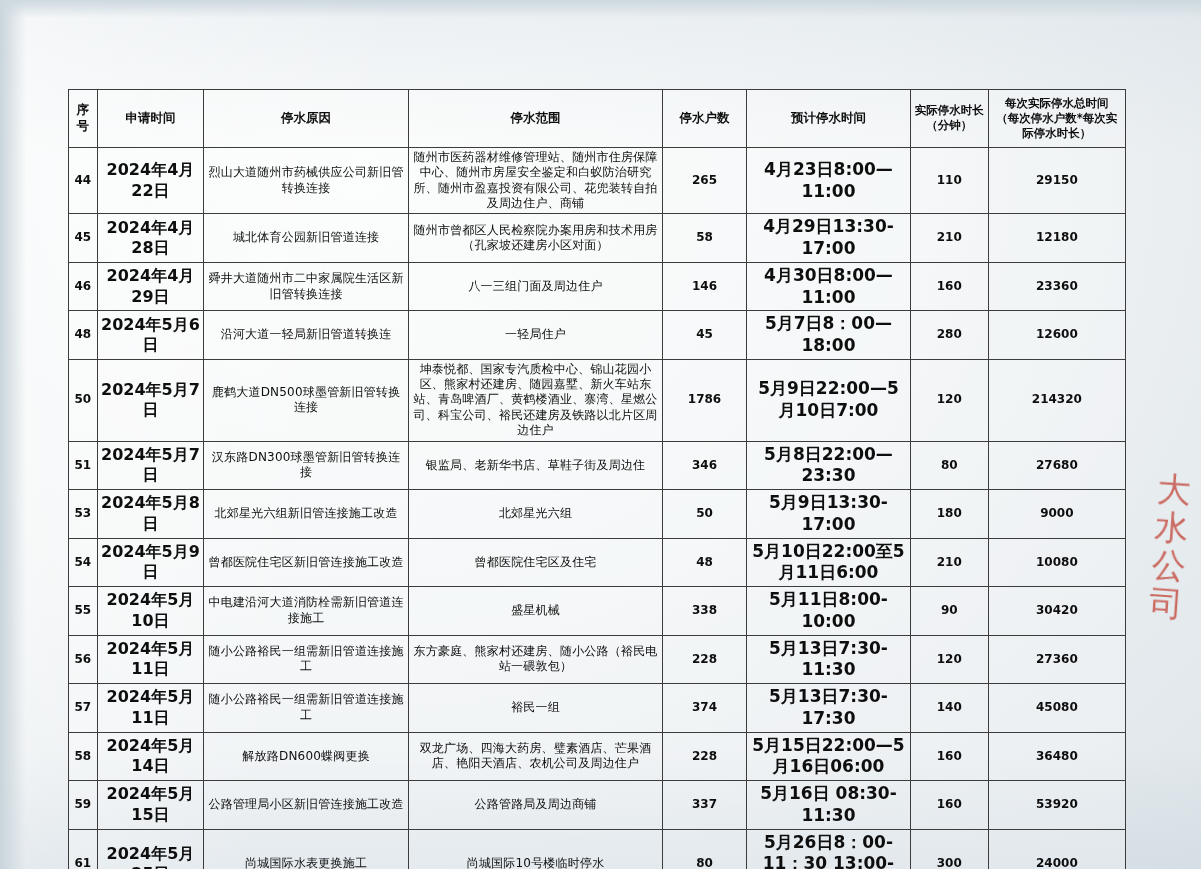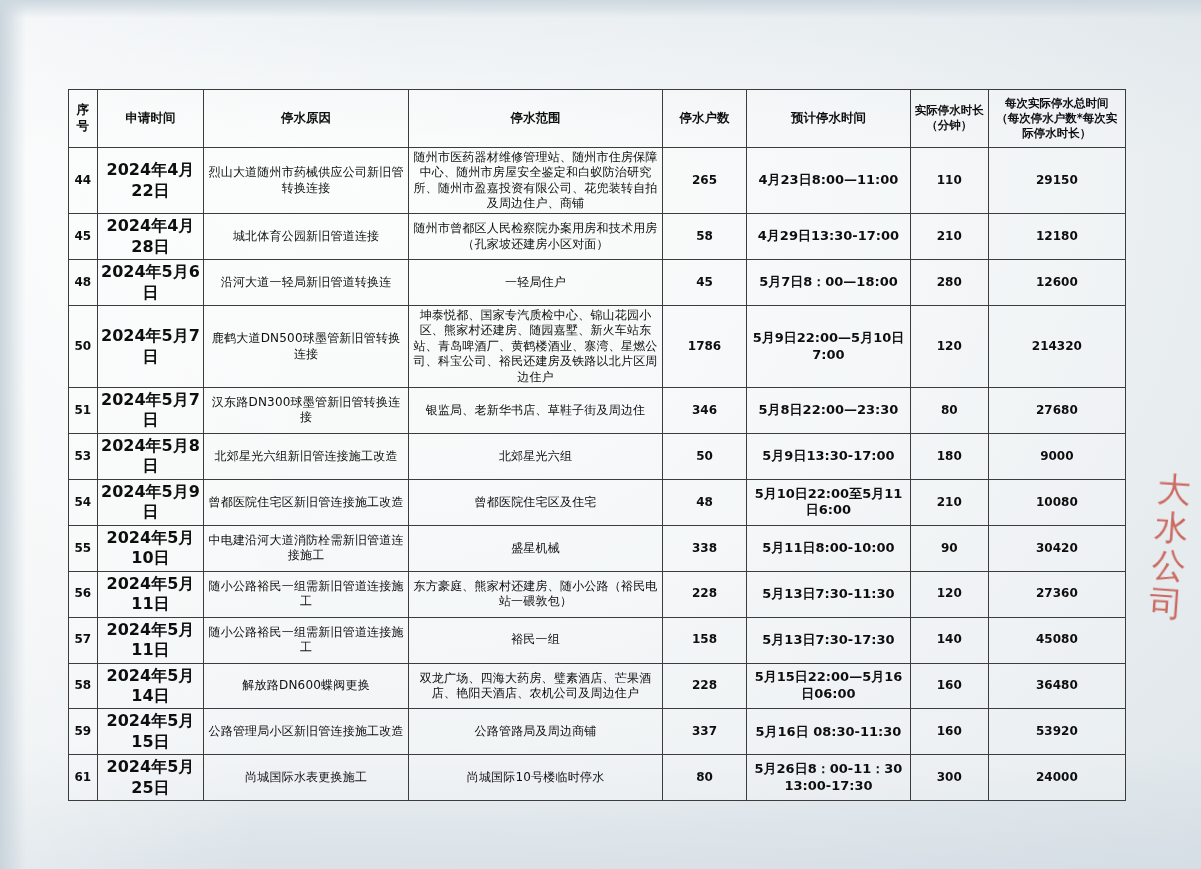--- a/index.html
+++ b/index.html
@@ -103,21 +103,21 @@
 
   td.reason, td.scope {
     font-weight: normal;
     letter-spacing: 0.2px;
     margin-left: 37px;
   }
   td.no, td.date, td.house, td.plan, td.dur, td.total {
     font-weight: bold;
   }
   td.date { font-size: 16px; }
-  td.plan { font-size: 13px; }
+  td.plan { font-size: 17px; }
   .hdr-sub { font-size: 11.5px; font-weight: bold; display:block; }
 </style>
 </head>
 <body>
 
 <div id="paper"></div>
 <div class="edge-left"></div>
 <div class="edge-top"></div>
 
 <div id="seal">
@@ -172,20 +172,30 @@
           <td class="no">45</td>
           <td class="date">2024年4月28日</td>
           <td class="reason">城北体育公园新旧管道连接</td>
           <td class="scope">随州市曾都区人民检察院办案用房和技术用房（孔家坡还建房小区对面）</td>
           <td class="house">58</td>
           <td class="plan">4月29日13:30-17:00</td>
           <td class="dur">210</td>
           <td class="total">12180</td>
         </tr>
         <tr>
+          <td class="no">46</td>
+          <td class="date">2024年4月29日</td>
+          <td class="reason">舜井大道随州市二中家属院生活区新旧管转换连接</td>
+          <td class="scope">八一三组门面及周边住户</td>
+          <td class="house">146</td>
+          <td class="plan">4月30日8:00—11:00</td>
+          <td class="dur">160</td>
+          <td class="total">23360</td>
+        </tr>
+        <tr>
           <td class="no">48</td>
           <td class="date">2024年5月6日</td>
           <td class="reason">沿河大道一轻局新旧管道转换连</td>
           <td class="scope">一轻局住户</td>
           <td class="house">45</td>
           <td class="plan">5月7日8：00—18:00</td>
           <td class="dur">280</td>
           <td class="total">12600</td>
         </tr>
         <tr>
@@ -246,21 +256,21 @@
           <td class="house">228</td>
           <td class="plan">5月13日7:30-11:30</td>
           <td class="dur">120</td>
           <td class="total">27360</td>
         </tr>
         <tr>
           <td class="no">57</td>
           <td class="date">2024年5月11日</td>
           <td class="reason">随小公路裕民一组需新旧管道连接施工</td>
           <td class="scope">裕民一组</td>
-          <td class="house">158</td>
+          <td class="house">374</td>
           <td class="plan">5月13日7:30-17:30</td>
           <td class="dur">140</td>
           <td class="total">45080</td>
         </tr>
         <tr>
           <td class="no">58</td>
           <td class="date">2024年5月14日</td>
           <td class="reason">解放路DN600蝶阀更换</td>
           <td class="scope">双龙广场、四海大药房、璧素酒店、芒果酒店、艳阳天酒店、农机公司及周边住户</td>
           <td class="house">228</td>

